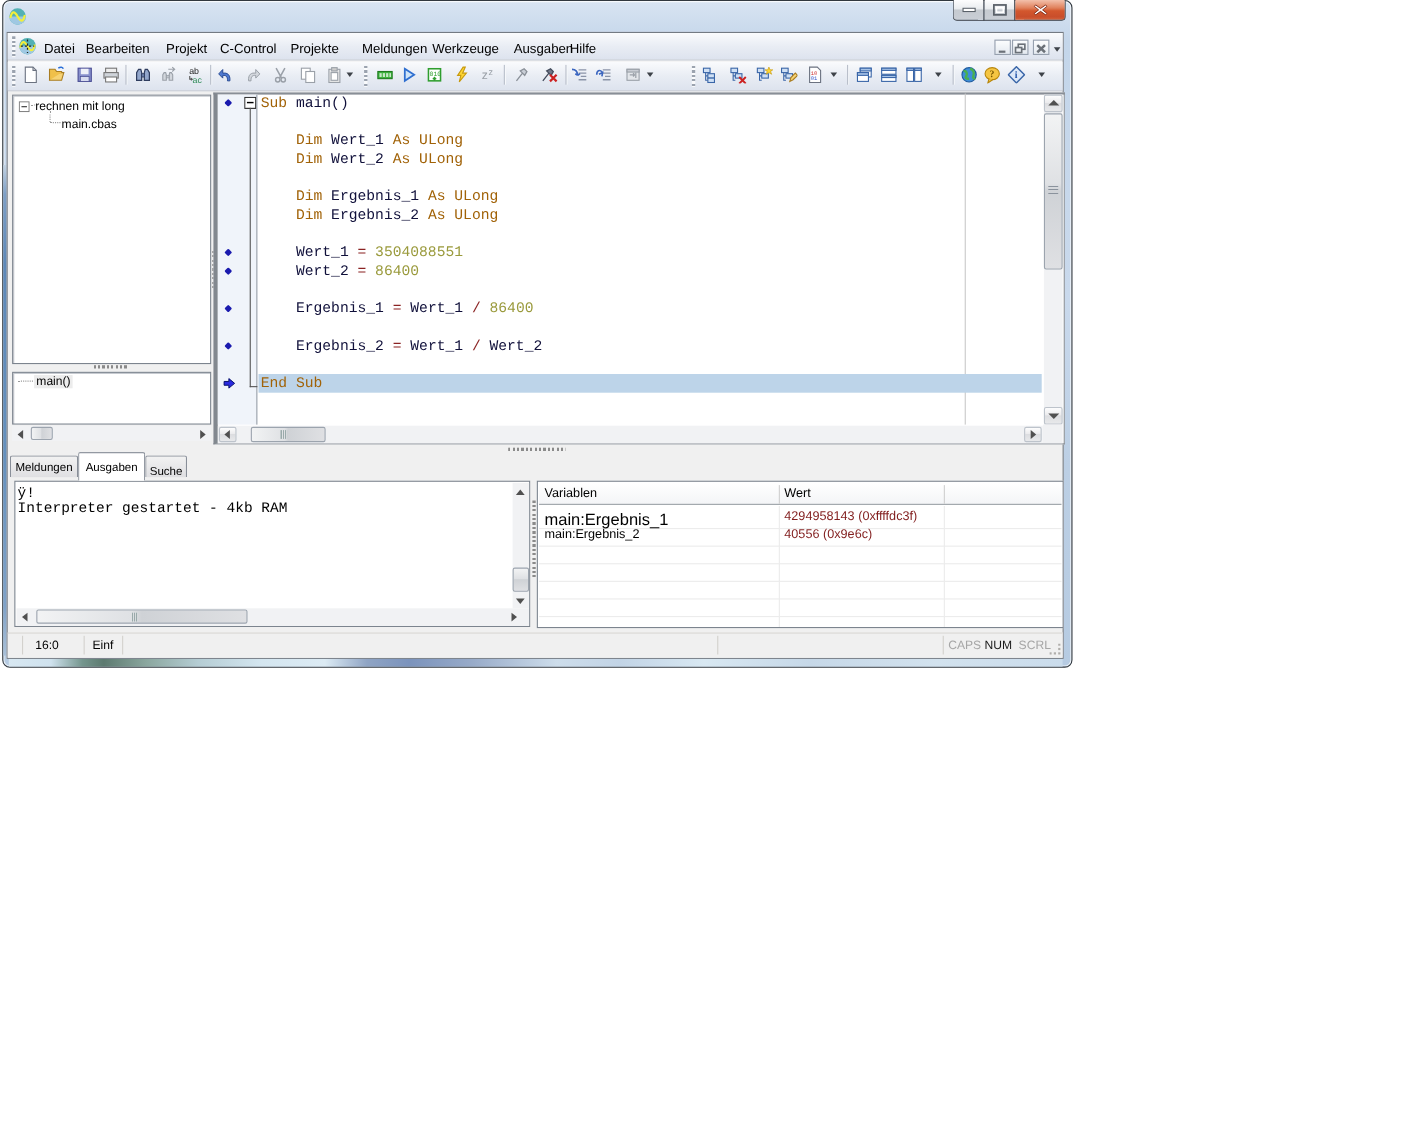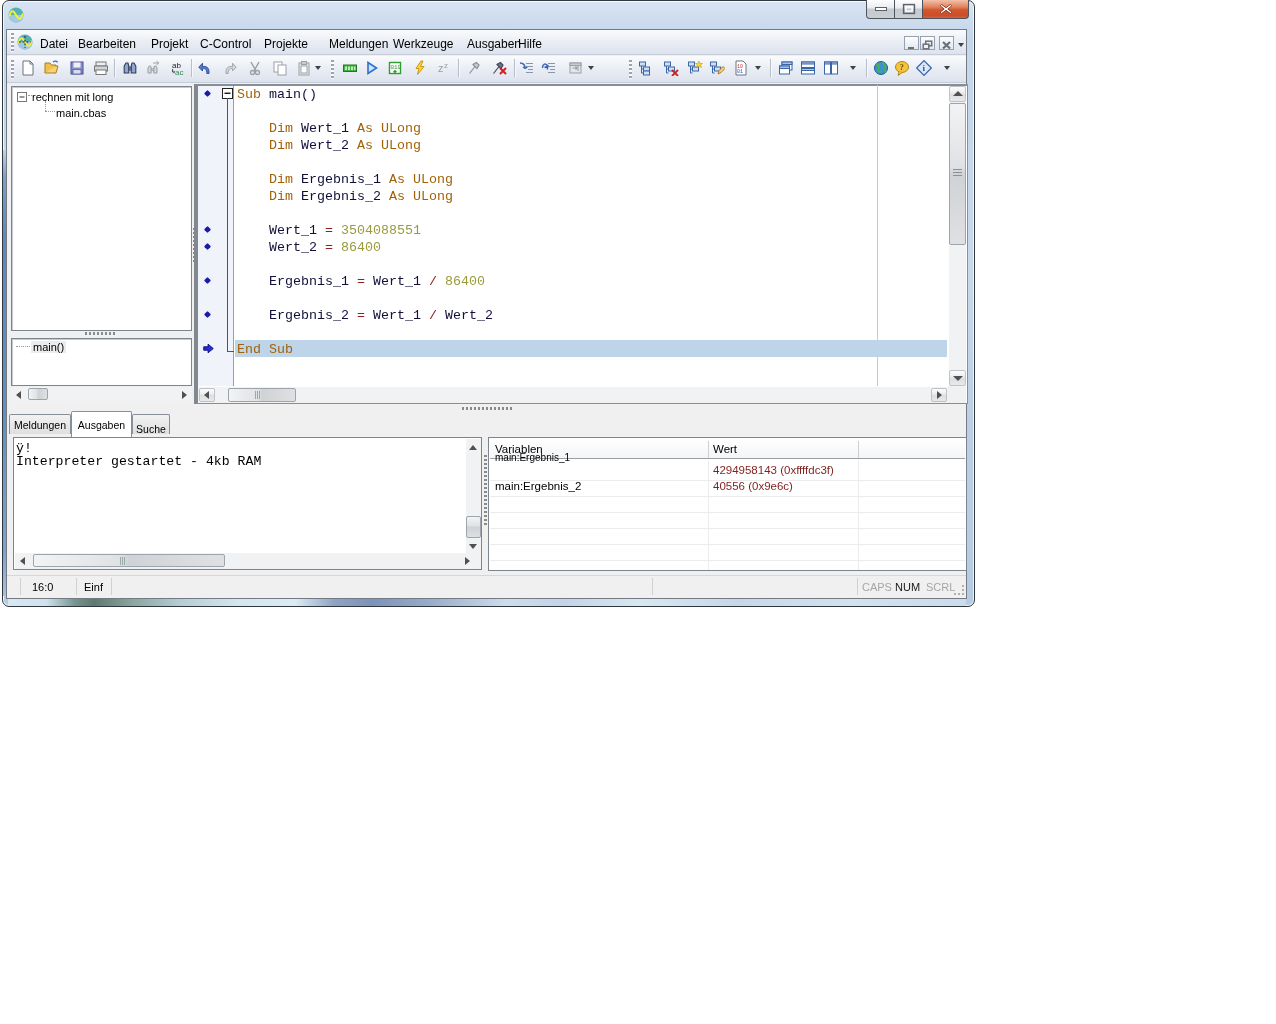--- a/index.html
+++ b/index.html
@@ -399,21 +399,21 @@
 <div class="col-line" style="left:708px;top:460px;height:110px"></div>
 <div class="col-line" style="left:858px;top:460px;height:110px"></div>
 <div class="row-line" style="left:490px;top:480px;width:475px"></div>
 <div class="row-line" style="left:490px;top:496px;width:475px"></div>
 <div class="row-line" style="left:490px;top:512px;width:475px"></div>
 <div class="row-line" style="left:490px;top:528px;width:475px"></div>
 <div class="row-line" style="left:490px;top:544px;width:475px"></div>
 <div class="row-line" style="left:490px;top:560px;width:475px"></div>
 <div class="abs" style="left:495px;top:443px;font-size:11.5px;z-index:2">Variablen</div>
 <div class="abs" style="left:713px;top:443px;font-size:11.5px;z-index:2">Wert</div>
-<div class="abs" style="left:495px;top:452px;font-size:10px;z-index:2">main:Ergebnis_1</div>
+<div class="abs" style="left:495px;top:464px;font-size:15px;z-index:2">main:Ergebnis_1</div>
 <div class="abs" style="left:713px;top:464px;font-size:11.5px;color:#821e1e;z-index:2">4294958143 (0xffffdc3f)</div>
 <div class="abs" style="left:495px;top:480px;font-size:11.5px;z-index:2">main:Ergebnis_2</div>
 <div class="abs" style="left:713px;top:480px;font-size:11.5px;color:#821e1e;z-index:2">40556 (0x9e6c)</div>
 
 <div id="statusbar"></div>
 <div class="stsep" style="left:20px"></div>
 <div class="sttext" style="left:32px">16:0</div>
 <div class="stsep" style="left:76px"></div>
 <div class="sttext" style="left:84px">Einf</div>
 <div class="stsep" style="left:111px"></div>

